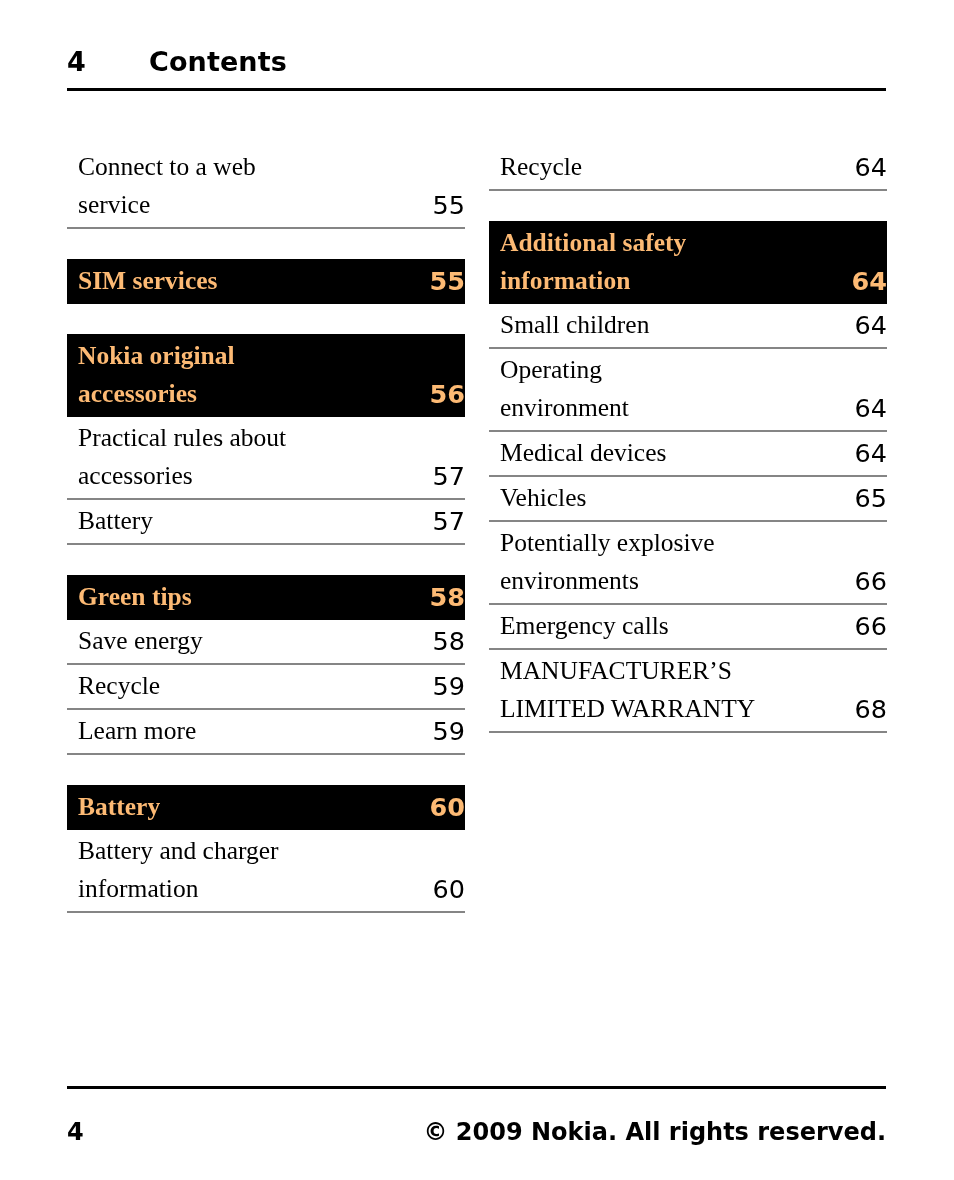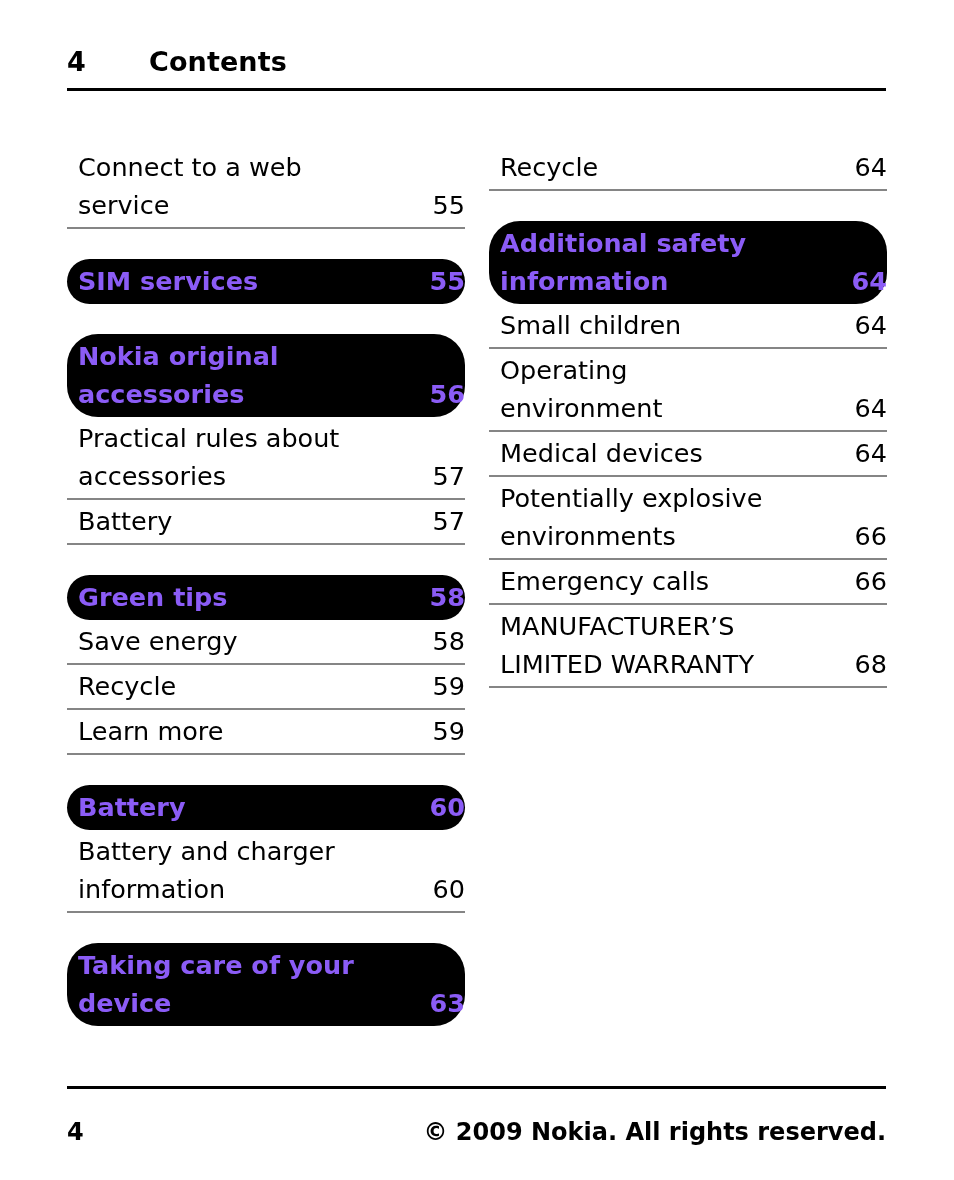--- a/index.html
+++ b/index.html
@@ -85,43 +85,43 @@
   }
   .entry .row {
     display: flex;
     align-items: flex-end;
     justify-content: space-between;
   }
   .entry .label {
     flex: 1 1 auto;
     padding-right: 10px;
     white-space: pre-line;
+    font-family: Liberation Serif, serif;
   }
   .entry .pageno {
     flex: 0 0 auto;
     text-align: left;
     white-space: nowrap;
   }
 
   
   .entry.plain {
     border-bottom: 2px solid #858585;
     background: #ffffff;
     color: #000000;
   }
 
   
   .entry.head {
     background: #000000;
-    color: #8b5cf6;
+    color: #fdba74;
     font-weight: bold;
     border-bottom: none;
     padding-top: 3px;
     padding-bottom: 4px;
-    border-radius: 31px;
   }
   .entry.head .label { padding-right: 14px; }
 
   
   .footer-rule {
     position: absolute;
     left: 67px;
     top: 1086px;
     width: 819px;
     height: 3px;
@@ -234,29 +234,20 @@
           </div>
           <div class="entry plain">
             <div class="row">
               <span class="label">Battery and charger
 information</span>
               <span class="pageno">60</span>
             </div>
           </div>
         </div>
         <div class="group-gap"></div>
-        <div class="toc-group">
-          <div class="entry head">
-            <div class="row">
-              <span class="label">Taking care of your
-device</span>
-              <span class="pageno">63</span>
-            </div>
-          </div>
-        </div>
       </div>
     <div class="col col-right">
         <div class="toc-group">
           <div class="entry plain">
             <div class="row">
               <span class="label">Recycle</span>
               <span class="pageno">64</span>
             </div>
           </div>
         </div>
@@ -279,20 +270,26 @@
             <div class="row">
               <span class="label">Operating
 environment</span>
               <span class="pageno">64</span>
             </div>
           </div>
           <div class="entry plain">
             <div class="row">
               <span class="label">Medical devices</span>
               <span class="pageno">64</span>
+            </div>
+          </div>
+          <div class="entry plain">
+            <div class="row">
+              <span class="label">Vehicles</span>
+              <span class="pageno">65</span>
             </div>
           </div>
           <div class="entry plain">
             <div class="row">
               <span class="label">Potentially explosive
 environments</span>
               <span class="pageno">66</span>
             </div>
           </div>
           <div class="entry plain">

